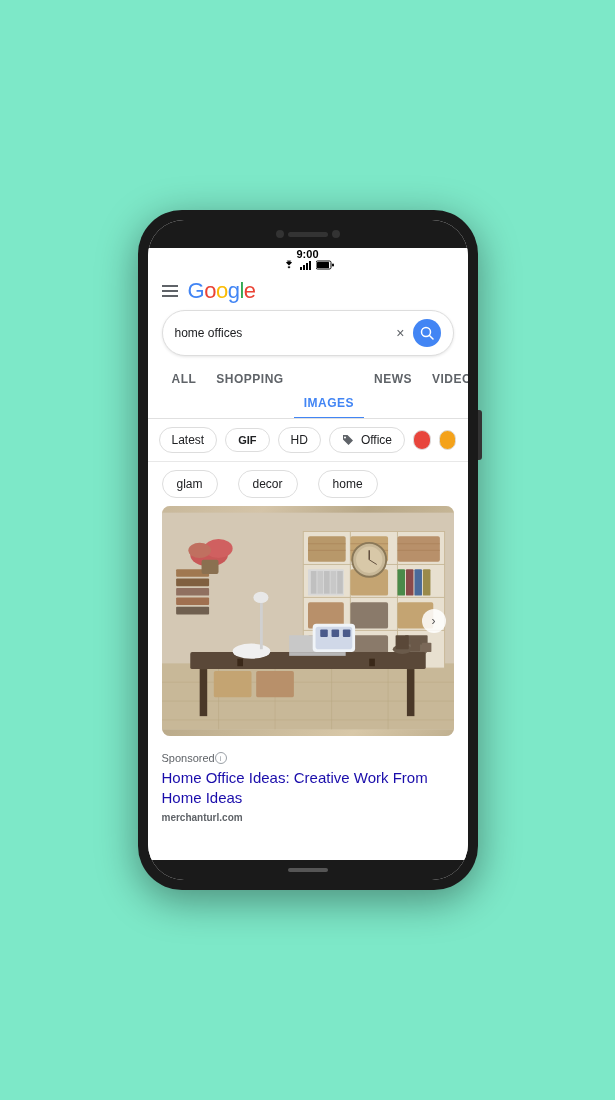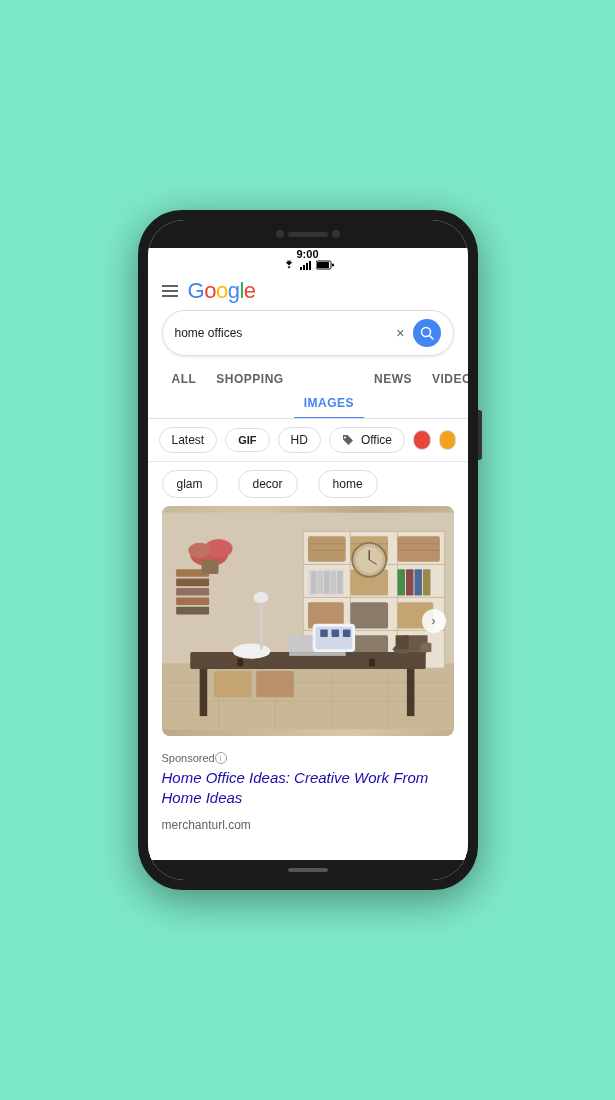--- a/index.html
+++ b/index.html
@@ -295,27 +295,27 @@
       justify-content: center;
       font-size: 8px;
       color: #9aa0a6;
       cursor: pointer;
     }
     .sponsored-title {
       font-size: 15px;
       color: #1a0dab;
       font-weight: 400;
       line-height: 1.3;
-      margin-bottom: 11px;
-      cursor: pointer;
-      font-style: italic;
+      margin-bottom: 5px;
+      cursor: pointer;
     }
     .sponsored-url {
-      font-size: 12px;
+      font-size: 10px;
       color: #5f6368;
+      font-weight: bold;
     }
 
     
     .phone-bottom {
       background: #1a1a1a;
       height: 20px;
       display: flex;
       align-items: center;
       justify-content: center;
       flex-shrink: 0;

